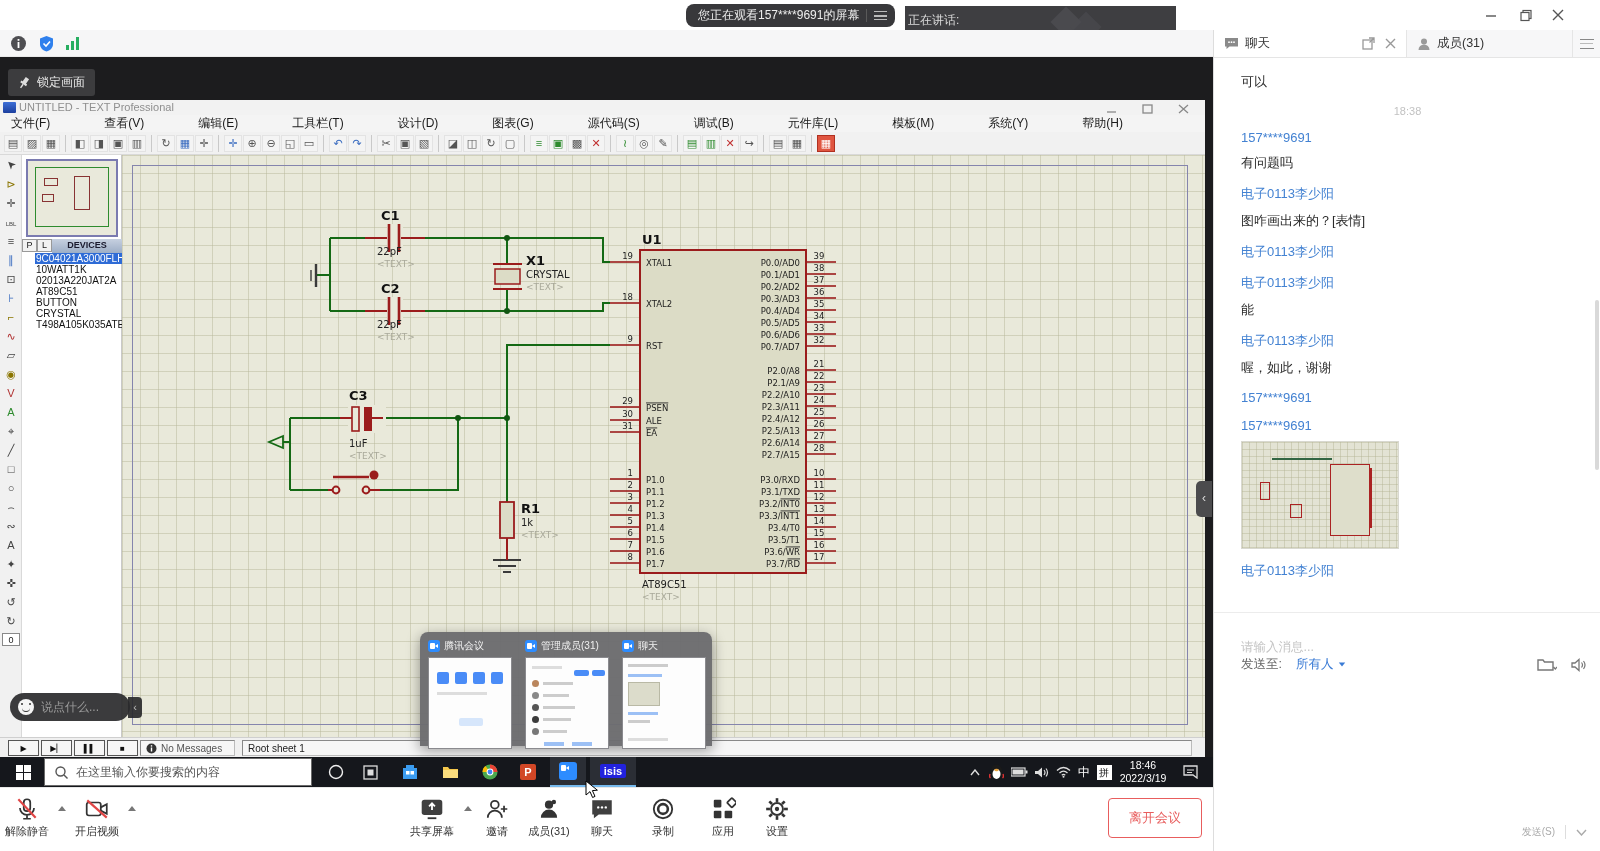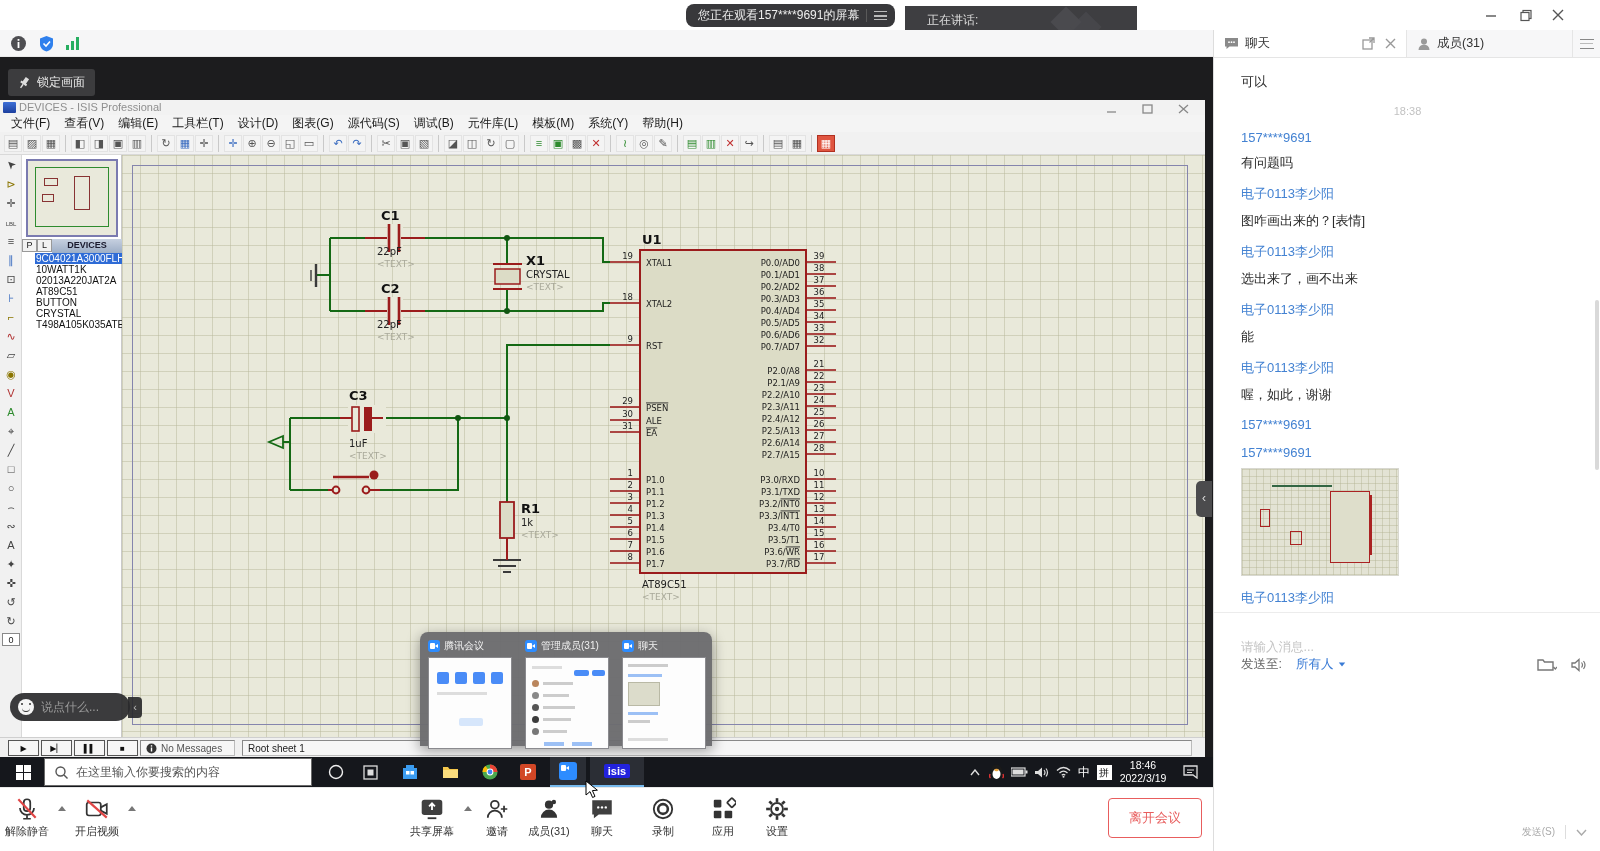--- a/index.html
+++ b/index.html
@@ -9,22 +9,22 @@
   #root { position:relative; width:1600px; height:851px; }
 
   
   #top-bar { left:0; top:0; width:1600px; height:30px; background:#fff; }
   .dark-pill { background:#38383b; color:#eee; border-radius:8px; font-size:12px;
     display:flex; align-items:center; }
   #watch-pill { left:686px; top:4px; height:23px; padding:0 8px 0 12px; }
   #watch-pill .sep { width:1px; height:13px; background:#5a5a5a; margin:0 7px; }
   .burger { width:13px; height:9px; border-top:1.5px solid #bbb; border-bottom:1.5px solid #bbb; position:relative; }
   .burger:before { content:""; position:absolute; left:0; top:3px; width:13px; height:1.5px; background:#bbb; }
-  #speaking-box { left:905px; top:6px; width:232px; height:29px; background:#3e3e41; color:#ddd;
-    font-size:12px; display:flex; align-items:center; padding-left:22px; position:absolute; overflow:hidden;}
+  #speaking-box { left:905px; top:6px; width:271px; height:29px; background:#3e3e41; color:#ddd;
+    font-size:12px; display:flex; align-items:center; padding-left:3px; position:absolute; overflow:hidden;}
   .wm { position:absolute; width:22px; height:22px; background:#4a4a4e; transform:rotate(45deg); }
   .winbtn { width:14px; height:14px; position:absolute; top:8px; }
   .winbtn svg { display:block; }
 
   
   #sub-bar { left:0; top:30px; width:1213px; height:27px; background:#f6f6f7; border-bottom:1px solid #e9e9e9; }
   #timer-box { left:972px; top:34px; width:48px; height:19px; background:#fff; border:1px solid #ddd;
     border-radius:3px; font-size:12px; color:#333; text-align:center; line-height:17px; }
   #view-btn { left:1030px; top:33px; height:21px; display:flex; align-items:center; gap:5px;
     font-size:12px; color:#333; }
@@ -35,21 +35,21 @@
   #stage { left:0; top:57px; width:1213px; height:700px; background:#1c1c1e; }
   #lock-btn { left:8px; top:12px; height:27px; padding:0 10px; background:#3c3c3e; color:#e8e8e8;
     border-radius:3px; font-size:12px; display:flex; align-items:center; gap:7px; position:absolute; }
 
   
   #isis { left:0; top:43px; width:1205px; height:657px; background:#f0f0f0; position:absolute; }
   #isis-titlebar { left:0; top:0; width:1205px; height:15px; background:#f2f2f2; }
   #isis-title { left:19px; top:1px; font-size:11px; color:#8f8f8f; }
   #isis-appicon { left:3px; top:2px; width:13px; height:11px; background:linear-gradient(#3d6fd6,#1c3f9e); border-radius:1px; }
   #isis-menubar { left:0; top:15px; width:1205px; height:17px; background:#f4f4f4; display:flex;
-    align-items:center; padding-left:4px; position:absolute; }
+    align-items:center; padding-left:4px; position:absolute;gap:40px; }
   .menu-item { font-size:12px; color:#1a1a1a; padding:0 7px; }
   #isis-toolbar { left:0; top:32px; width:1205px; height:23px; background:#f1f1f1;
     border-bottom:1px solid #d9d9d9; display:flex; align-items:center; padding-left:4px; position:absolute; }
   .tb-cell { width:18px; height:17px; border:1px solid #e3e3e3; background:#f4f4f4; margin-right:1px;
     font-size:11px; line-height:15px; text-align:center; color:#555; }
   .tb-div { width:2px; height:17px; border-left:1px solid #c9c9c9; margin:0 4px; }
   .tb-hl { background:#e05540; color:#fff; border-color:#b03020; }
 
   
   #tool-col { left:0; top:55px; width:22px; height:582px; background:#f1f1f1; border-right:1px solid #d9d9d9; position:absolute; }
@@ -255,21 +255,21 @@
             <rect x="2.5" y="6.5" width="7" height="2" fill="#ddd"></rect>
             <line x1="6" y1="8.5" x2="6" y2="13" stroke="#ddd" stroke-width="1.4"></line>
           </g>
         </svg>
       <span>锁定画面</span>
     </div>
 
     <div id="isis">
       <div id="isis-titlebar" class="abs">
         <div id="isis-appicon" class="abs"></div>
-        <div id="isis-title" class="abs">DEVICES - ISIS Professional</div>
+        <div id="isis-title" class="abs">UNTITLED - TEXT Professional</div>
         <div class="abs" style="left:1105px;top:1px;"><svg width="14" height="12">
               <line x1="2" y1="9" x2="11" y2="9" stroke="#888" stroke-width="1.3"></line>
             </svg></div>
         <div class="abs" style="left:1141px;top:1px;"><svg width="14" height="12">
               <rect x="2" y="2" width="9" height="8" fill="none" stroke="#888" stroke-width="1.3"></rect>
             </svg></div>
         <div class="abs" style="left:1177px;top:1px;"><svg width="14" height="12">
               <path d="M2,2 L11,10 M11,2 L2,10" stroke="#888" stroke-width="1.3"></path>
             </svg></div>
       </div>
@@ -743,21 +743,21 @@
         </div>
       <div class="tb-item" style="left:514px;width:28px;">
         <svg width="16" height="16">
             <rect x="0" y="0" width="16" height="16" rx="2" fill="#d24726"></rect>
             <text x="8" y="12" text-anchor="middle" font-size="11" font-weight="bold" fill="#fff">P</text>
           </svg>
         </div>
       <div class="tb-item task-active" style="left:550px;width:36px;">
         <span class="mlogo" style="width:18px;height:18px;"></span>
         </div>
-      <div class="tb-item task-active" style="left:590px;width:54px;">
+      <div class="tb-item task-active" style="left:590px;width:46px;">
         <span style="background:#2222dd;color:#fff;font-size:11px;font-weight:bold;padding:1px 4px;border-radius:2px;">isis</span>
         </div>
       <div class="tb-item" style="left:966px;width:18px;">
         <svg width="10" height="7">
             <path d="M1,6 L5,1 L9,6" fill="none" stroke="#ddd" stroke-width="1.4"></path>
           </svg>
         </div>
       <div class="tb-item" style="left:986px;width:20px;">
         <svg width="15" height="16">
             <ellipse cx="7.5" cy="8" rx="6" ry="7.5" fill="#1a1a1a"></ellipse>
@@ -930,21 +930,20 @@
     </div>
 
     <div id="chat-messages">
         <div class="msg-text">可以</div>
         <div class="msg-time">18:38</div>
         <div class="msg-sender">157****9691</div>
         <div class="msg-text">有问题吗</div>
         <div class="msg-sender">电子0113李少阳</div>
         <div class="msg-text">图咋画出来的？[表情]</div>
         <div class="msg-sender">电子0113李少阳</div>
-        <div class="msg-text">选出来了，画不出来</div>
         <div class="msg-sender">电子0113李少阳</div>
         <div class="msg-text">能</div>
         <div class="msg-sender">电子0113李少阳</div>
         <div class="msg-text">喔，如此，谢谢</div>
         <div class="msg-sender">157****9691</div>
         <div class="msg-sender">157****9691</div>
         <div class="chat-thumb">
           <i class="tc"></i>
           <i class="tw1"></i>
           <i class="tw2"></i>

